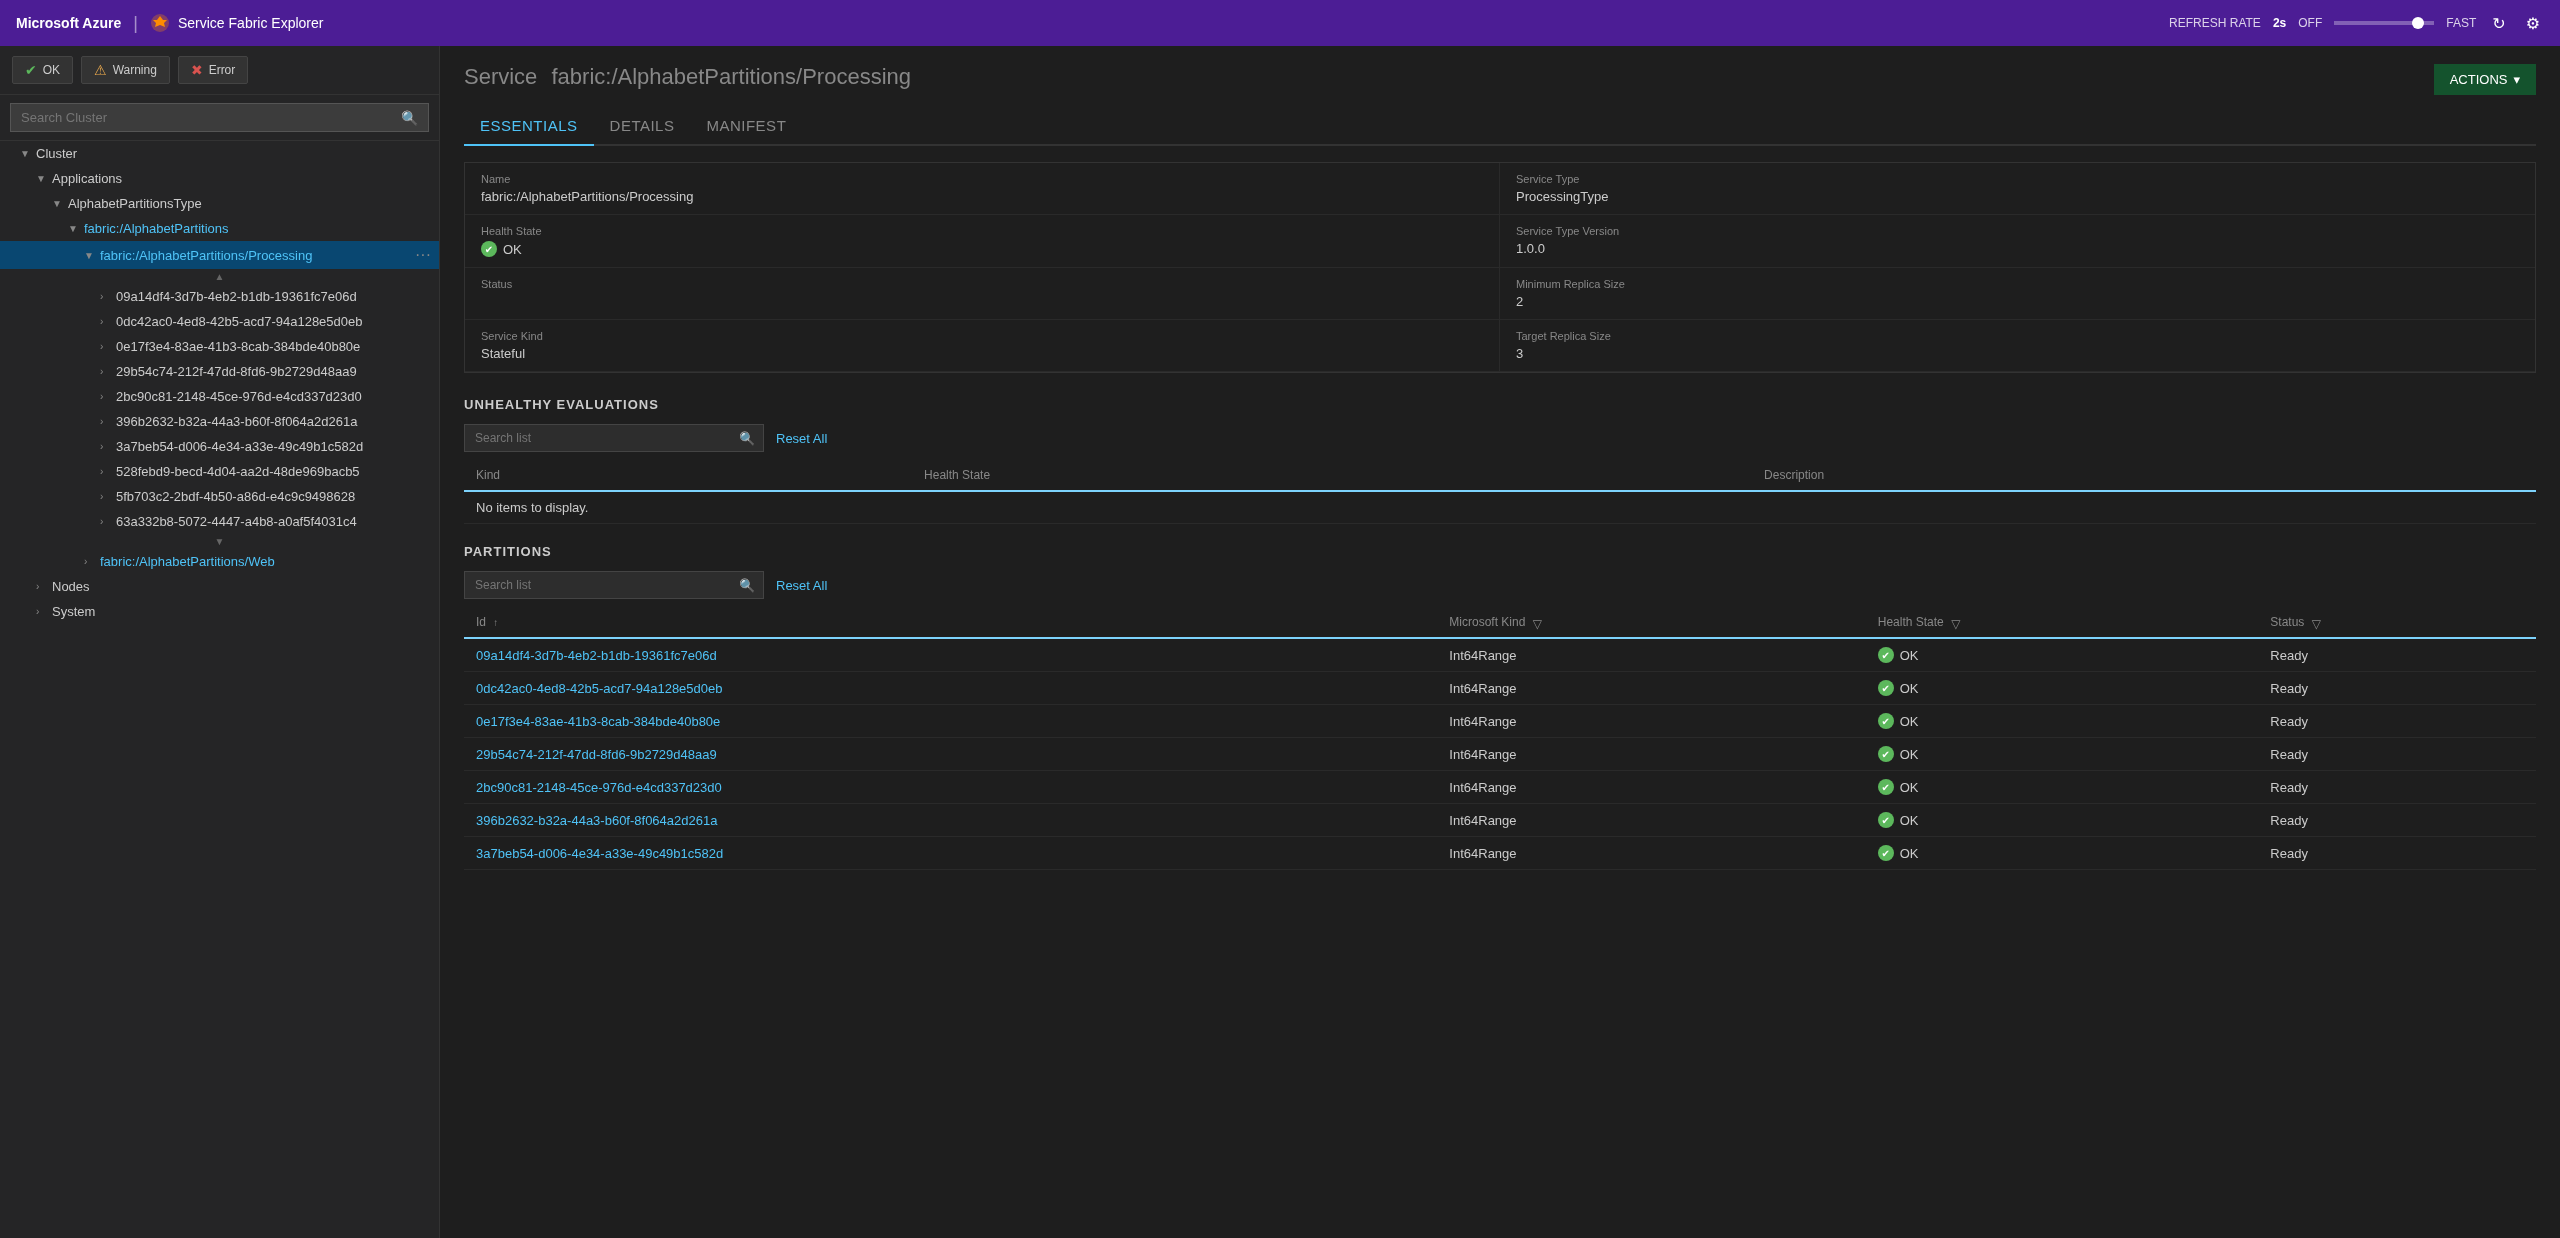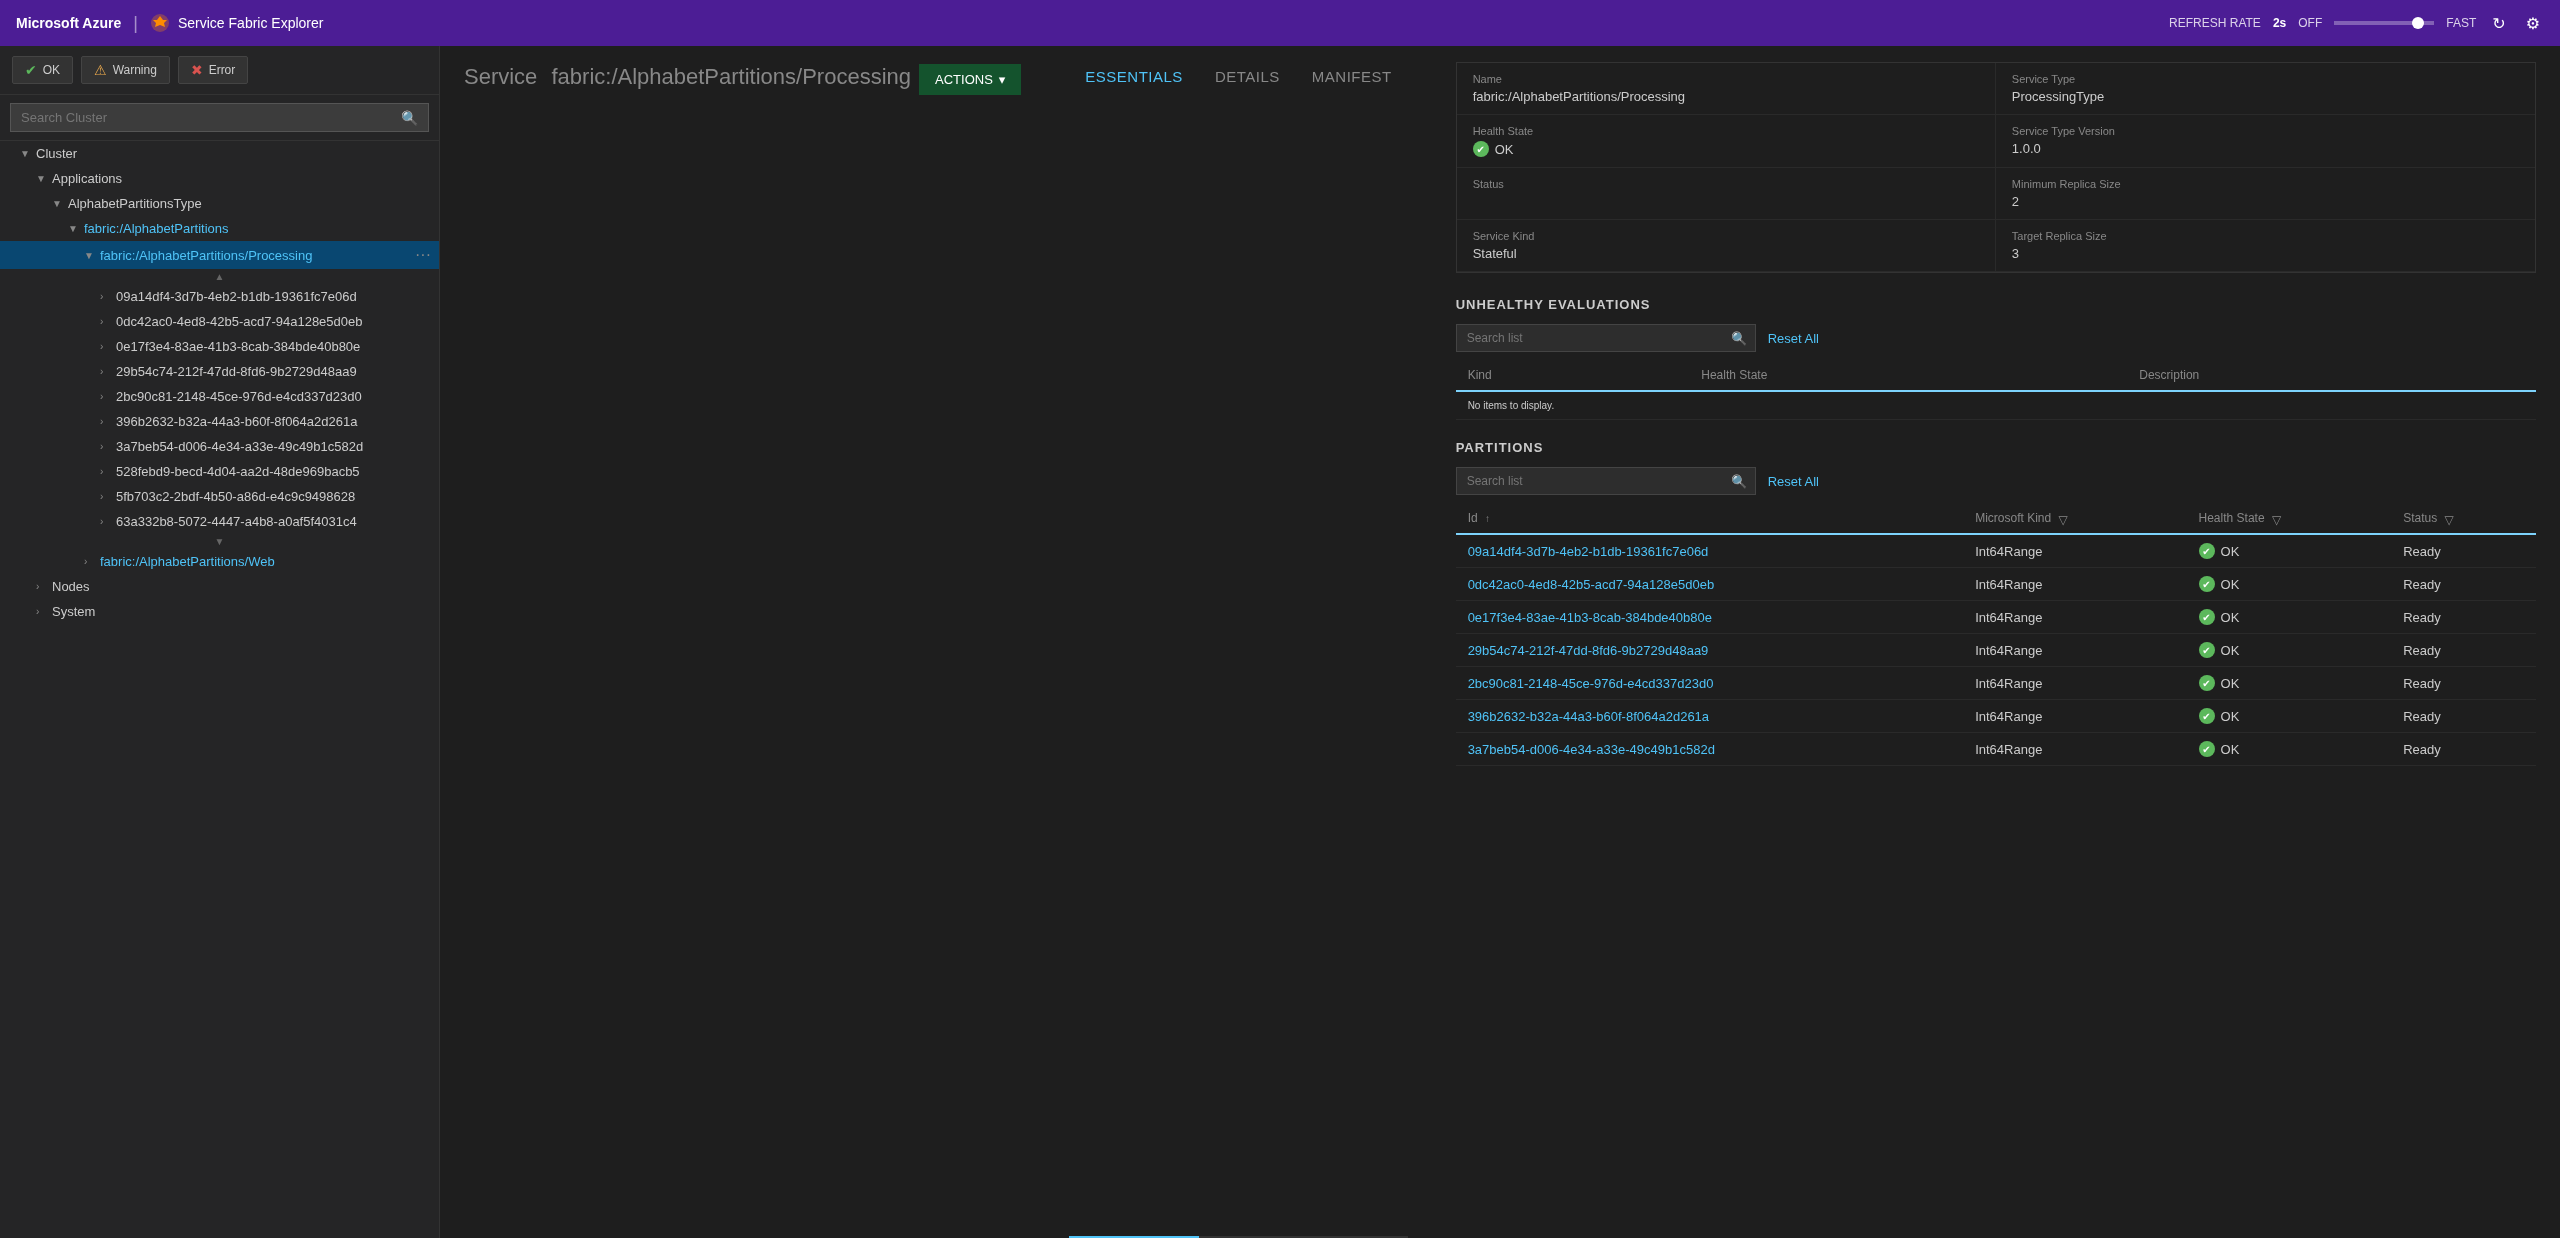--- a/index.html
+++ b/index.html
@@ -196,21 +196,21 @@
       justify-content: center;
       padding: 2px 0;
       color: #666;
       font-size: 10px;
     }
 
     
     .content {
       flex: 1;
       display: flex;
-      flex-direction: row;
+      flex-direction: column;
       overflow: hidden;
       background: #1e1e1e;
     }
 
     .content-header {
       padding: 18px 24px 0 24px;
       display: flex;
       justify-content: space-between;
       align-items: flex-start;
       flex-shrink: 0;
@@ -388,21 +388,21 @@
     }
     .sort-icon {
       display: inline-block;
       margin-left: 4px;
       color: #888;
       font-size: 10px;
     }
     .no-items {
       color: #888;
       padding: 12px;
-      font-size: 10px;
+      font-size: 13px;
     }
 
     .section-divider {
       margin: 20px 0;
     }
   </style>
 </head>
 <body>
 
 <div class="topbar">

